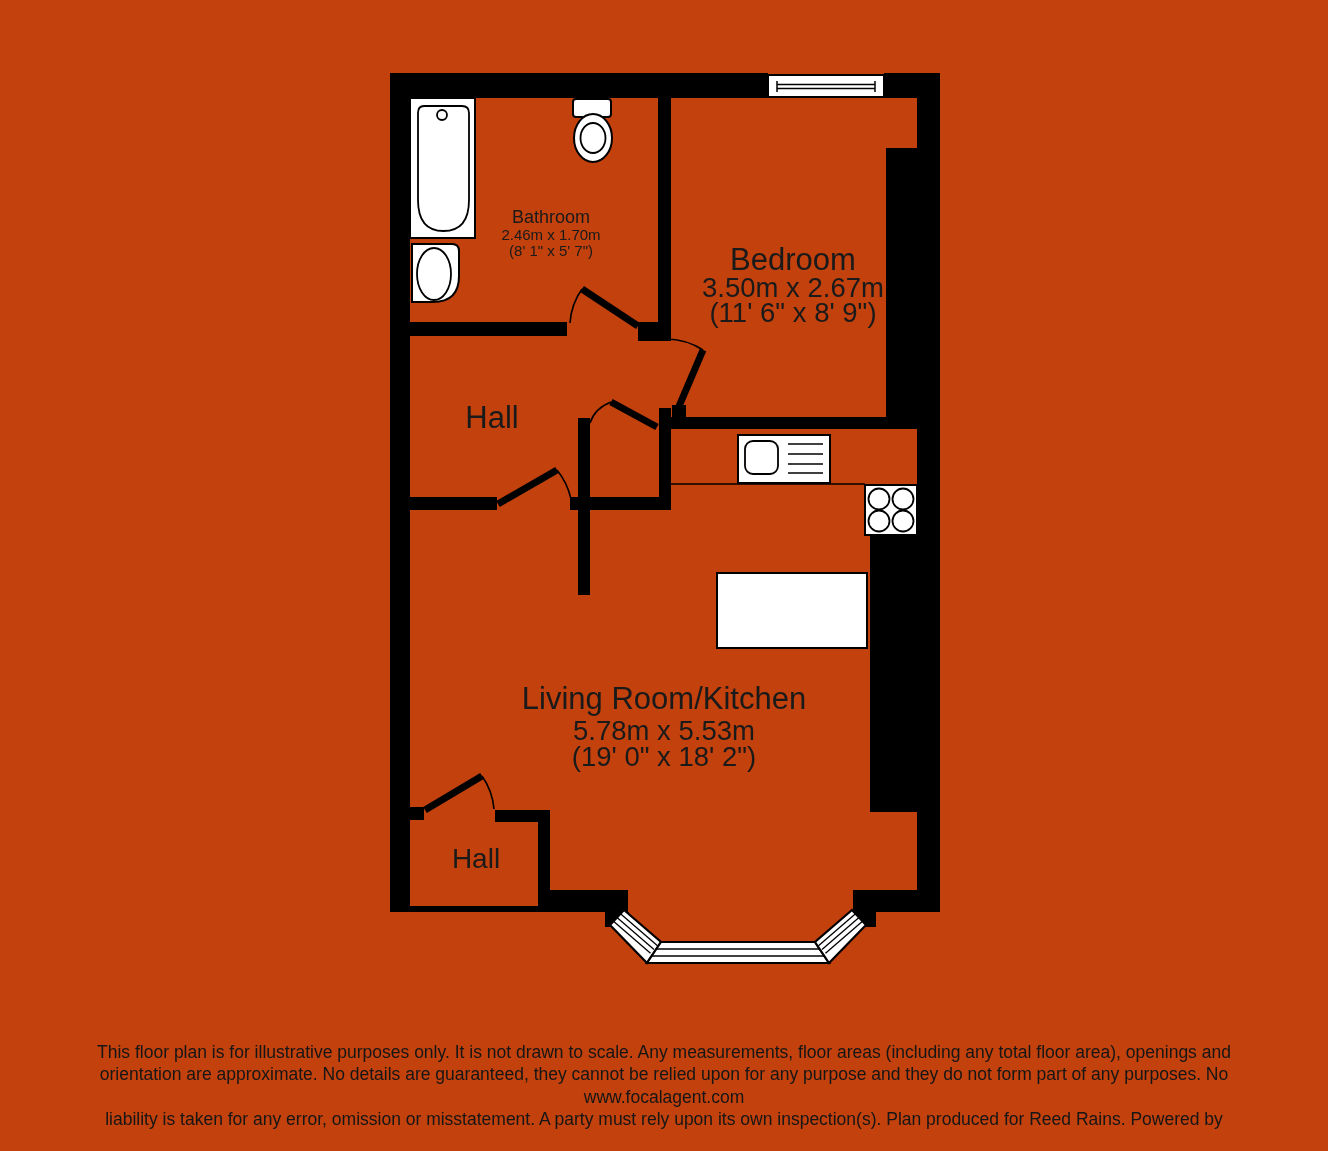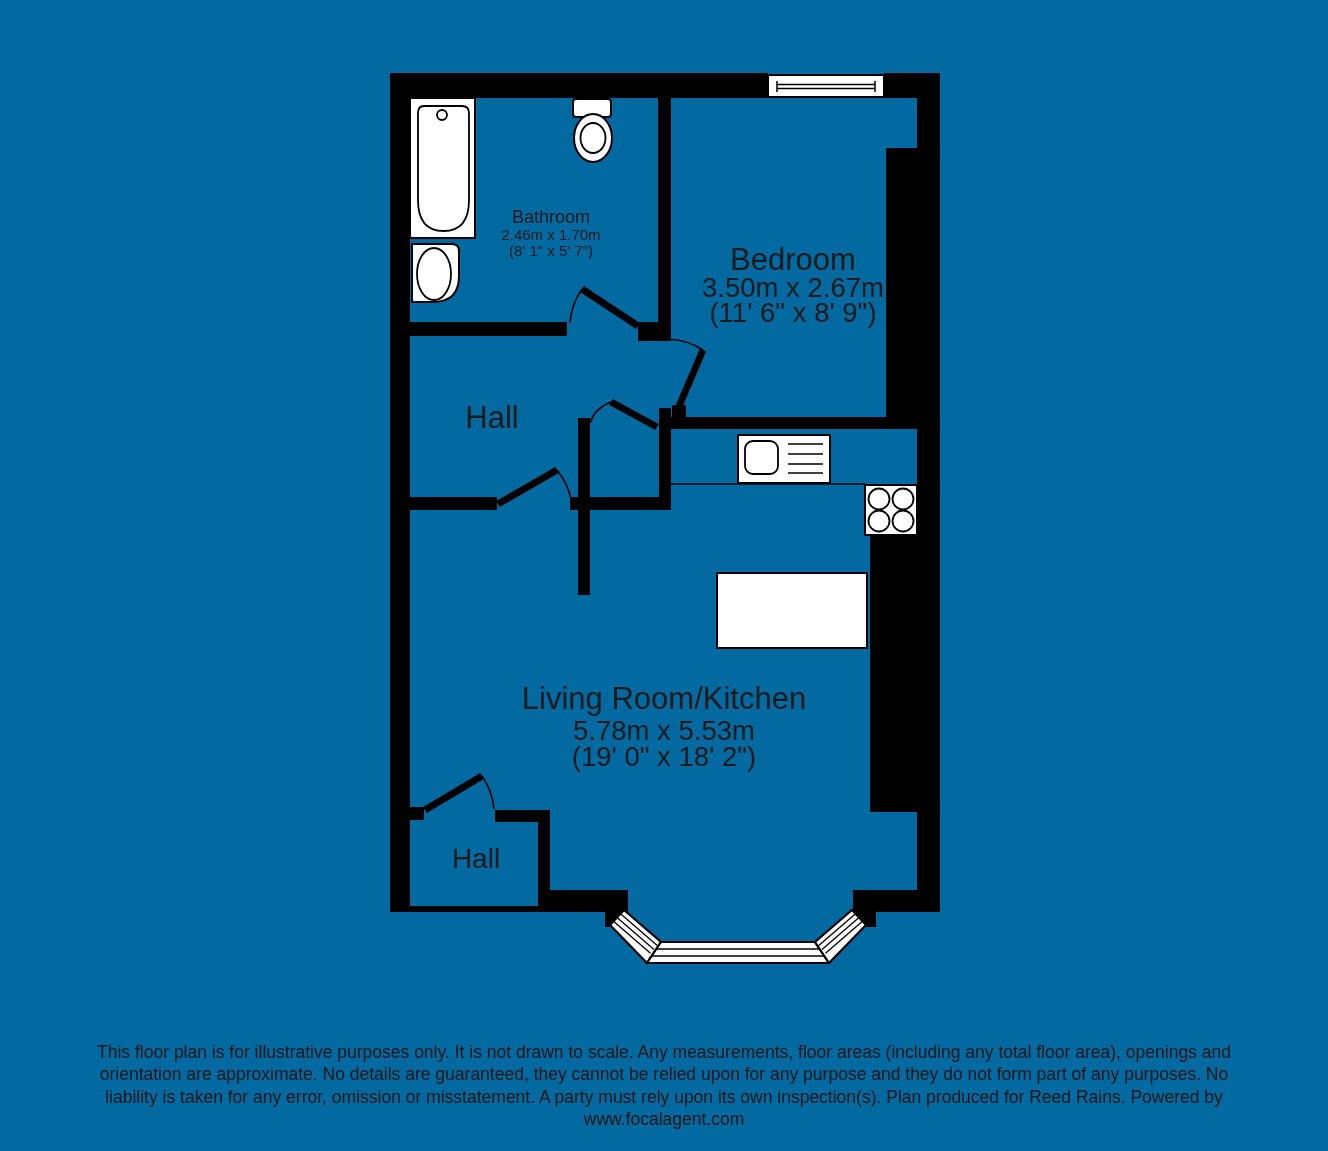--- a/index.html
+++ b/index.html
@@ -1,16 +1,16 @@
 <!DOCTYPE html>
 <html><head>
 <meta charset="utf-8">
 <style>
   html,body{margin:0;padding:0;background:#ffffff;}
-  #stage{position:relative;width:1328px;height:1151px;background:#0369a1;overflow:hidden;
+  #stage{position:relative;width:1328px;height:1151px;background:#c2410c;overflow:hidden;
          font-family:"Liberation Sans",sans-serif;}
   #plan-svg{position:absolute;left:0;top:0;}
   .room-name{font-family:"Liberation Sans",sans-serif;fill:#1a1a1a;}
   .room-dim{font-family:"Liberation Sans",sans-serif;fill:#1a1a1a;}
   #disclaimer{position:absolute;left:0;top:1041px;width:1328px;text-align:center;
               color:#161616;font-size:17.5px;line-height:22.4px;}
   .disclaimer-line{white-space:nowrap;}
 </style>
 </head>
 <body>
@@ -140,17 +140,17 @@
     <text class="room-dim" x="664" y="740" font-size="27.5">5.78m x 5.53m</text>
     <text class="room-dim" x="664" y="766" font-size="27.5">(19' 0" x 18' 2")</text>
 
     <text class="room-name" x="476" y="868" font-size="28">Hall</text>
   </g>
 </svg>
 
   <div id="disclaimer">
     <div class="disclaimer-line">This floor plan is for illustrative purposes only. It is not drawn to scale. Any measurements, floor areas (including any total floor area), openings and</div>
     <div class="disclaimer-line">orientation are approximate. No details are guaranteed, they cannot be relied upon for any purpose and they do not form part of any purposes. No</div>
+    <div class="disclaimer-line">www.focalagent.com</div>
     <div class="disclaimer-line">liability is taken for any error, omission or misstatement. A party must rely upon its own inspection(s). Plan produced for Reed Rains. Powered by</div>
-    <div class="disclaimer-line">www.focalagent.com</div>
   </div>
 
 </div>
 
 </body></html>

